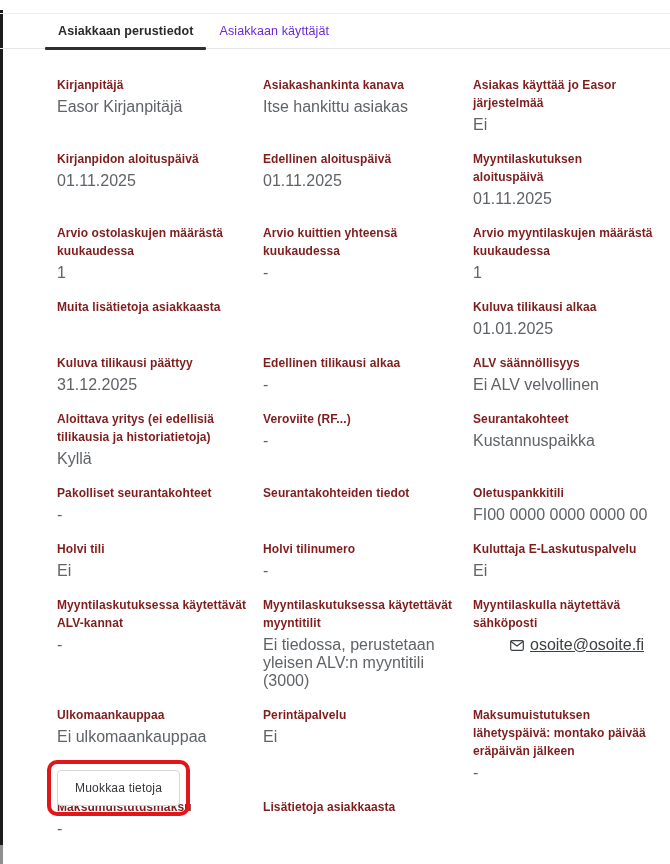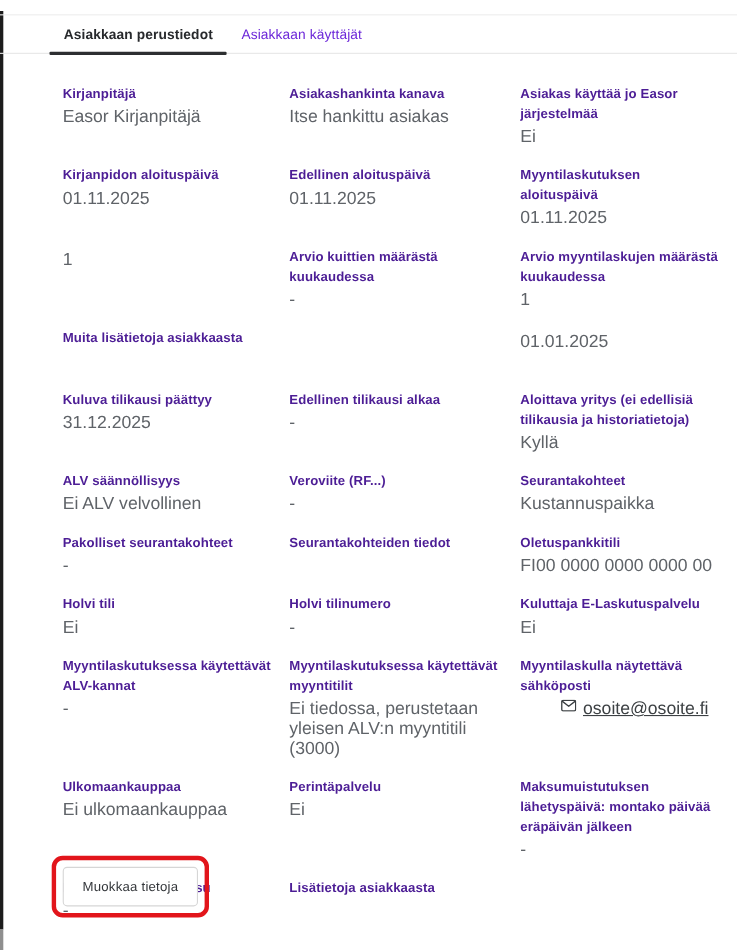--- a/index.html
+++ b/index.html
@@ -31,28 +31,28 @@
     background:#2d2f31; border-radius:1px;
   }
 
   
   .grid {
     position:absolute; left:57px; top:76px; width:599px;
     display:grid; grid-template-columns:192px 196px 183px;
     column-gap:14px; row-gap:16px;
   }
   .cell { min-height:40px; }
-  .field-label { font-size:12px; line-height:18px; color:#4c1d95; font-weight:700; letter-spacing:.1px; }
+  .field-label { font-size:12px; line-height:18px; color:#7f1d1d; font-weight:700; letter-spacing:.1px; }
   .field-value { font-size:16px; line-height:18px; color:#5f6368; margin-top:4px; font-weight:400; }
-  .email-row { display:flex; align-items:flex-start; gap:6px;padding-left:37px; }
+  .email-row { display:flex; align-items:center; gap:6px;padding-left:37px; }
   .email-link { color:#3c4043; text-decoration:underline; cursor:pointer; }
   .mail-svg { display:block; }
 
   
-  .footer { position:absolute; left:57px; top:788px;border-radius:11px; }
+  .footer { position:absolute; left:57px; top:770px;border-radius:11px; }
   .edit-btn {
     background:#ffffff; border:1px solid #d6d6d6; border-radius:4px;
     padding:10px 17px; font-size:12px; color:#33363a; font-weight:400;
     font-family:"Liberation Sans", sans-serif; cursor:pointer; letter-spacing:.2px;
   }
   .annotation-ring {
     position:absolute; left:-10px; top:-10px; right:-10px; bottom:-10px;
     border:4px solid #e2151b; border-radius:10px; pointer-events:none;
   }
   .footer { display:inline-block; position:absolute; }
@@ -90,55 +90,57 @@
       </div>
       <div class="cell">
         <div class="field-label">Edellinen aloituspäivä</div>
         <div class="field-value">01.11.2025</div>
       </div>
       <div class="cell">
         <div class="field-label">Myyntilaskutuksen aloituspäivä</div>
         <div class="field-value">01.11.2025</div>
       </div>
       <div class="cell">
+        <div class="field-label">Arvio ostolaskujen määrästä kuukaudessa</div>
         <div class="field-value">1</div>
       </div>
       <div class="cell">
-        <div class="field-label">Arvio kuittien määrästä kuukaudessa</div>
+        <div class="field-label">Arvio kuittien yhteensä kuukaudessa</div>
         <div class="field-value">-</div>
       </div>
       <div class="cell">
         <div class="field-label">Arvio myyntilaskujen määrästä kuukaudessa</div>
         <div class="field-value">1</div>
       </div>
       <div class="cell">
         <div class="field-label">Muita lisätietoja asiakkaasta</div>
         <div class="field-value"></div>
       </div>
       <div class="cell">
         <div class="field-label"></div>
       </div>
       <div class="cell">
+        <div class="field-label">Kuluva tilikausi alkaa</div>
         <div class="field-value">01.01.2025</div>
       </div>
       <div class="cell">
         <div class="field-label">Kuluva tilikausi päättyy</div>
         <div class="field-value">31.12.2025</div>
       </div>
       <div class="cell">
         <div class="field-label">Edellinen tilikausi alkaa</div>
         <div class="field-value">-</div>
       </div>
       <div class="cell">
+        <div class="field-label">ALV säännöllisyys</div>
+        <div class="field-value">Ei ALV velvollinen</div>
+      </div>
+      <div class="cell">
         <div class="field-label">Aloittava yritys (ei edellisiä tilikausia ja historiatietoja)</div>
         <div class="field-value">Kyllä</div>
-      </div>
-      <div class="cell">
-        <div class="field-label">ALV säännöllisyys</div>
-        <div class="field-value">Ei ALV velvollinen</div>
       </div>
       <div class="cell">
         <div class="field-label">Veroviite (RF...)</div>
         <div class="field-value">-</div>
       </div>
       <div class="cell">
         <div class="field-label">Seurantakohteet</div>
         <div class="field-value">Kustannuspaikka</div>
       </div>
       <div class="cell">

